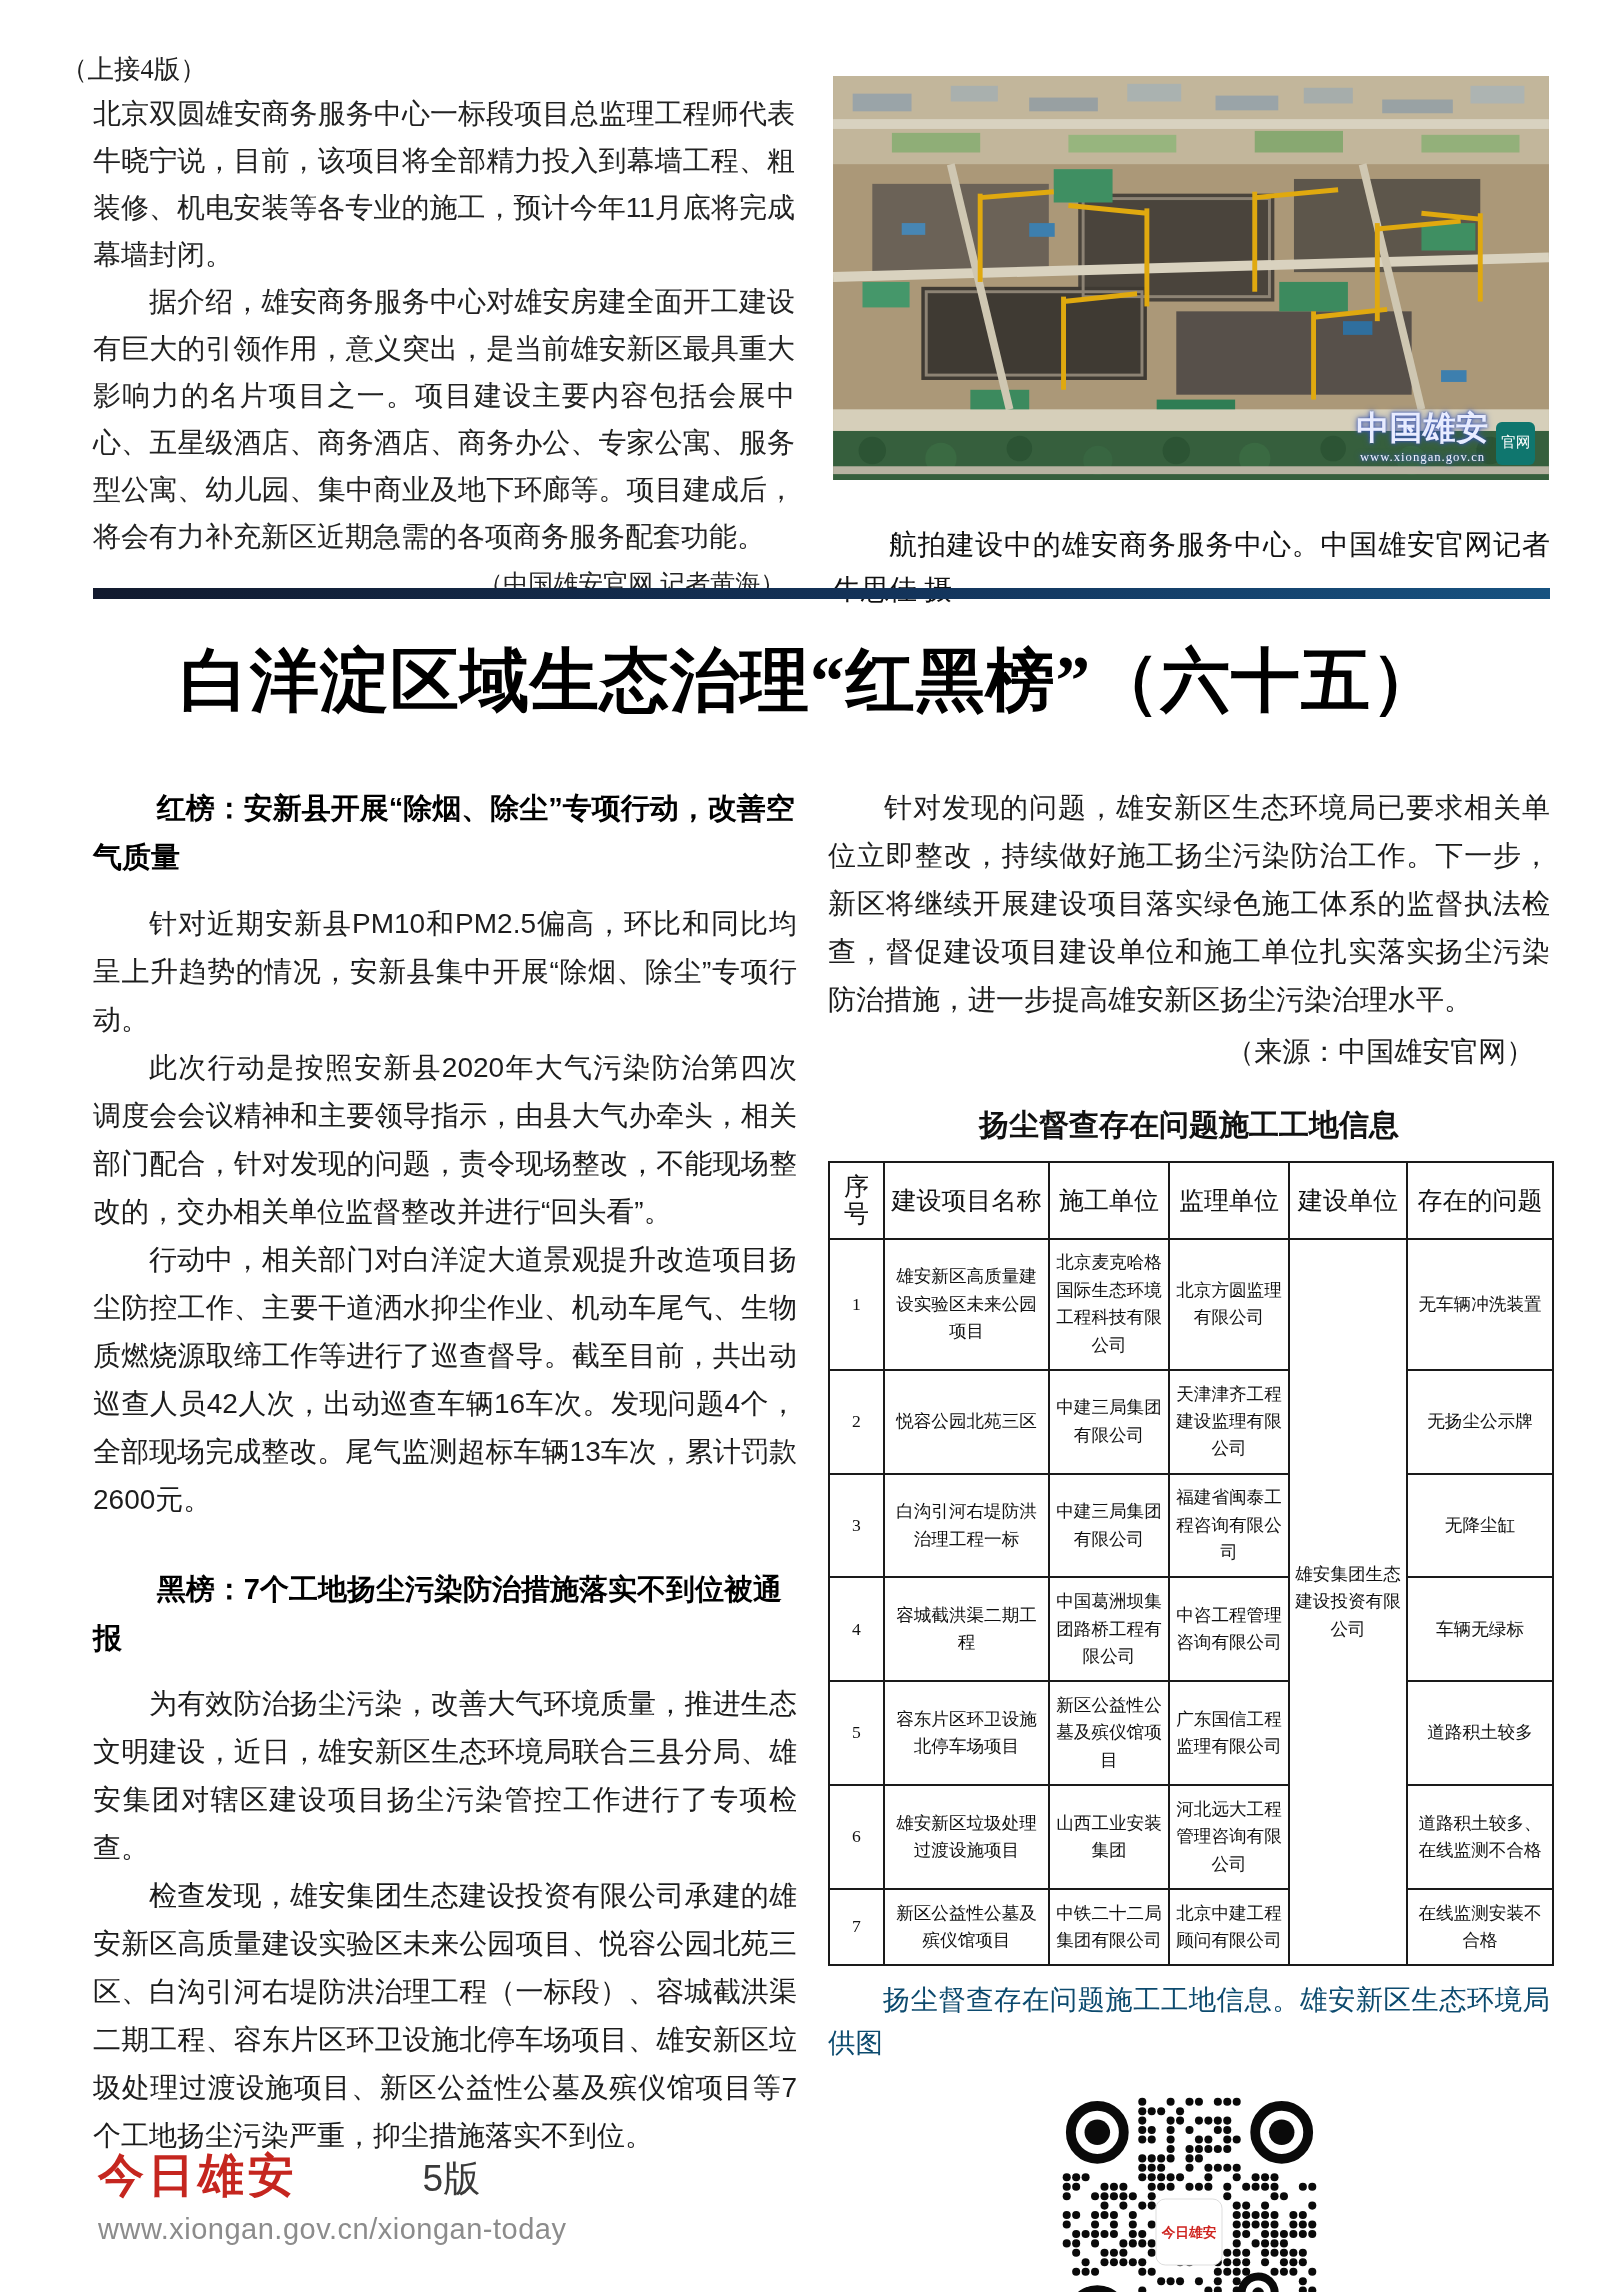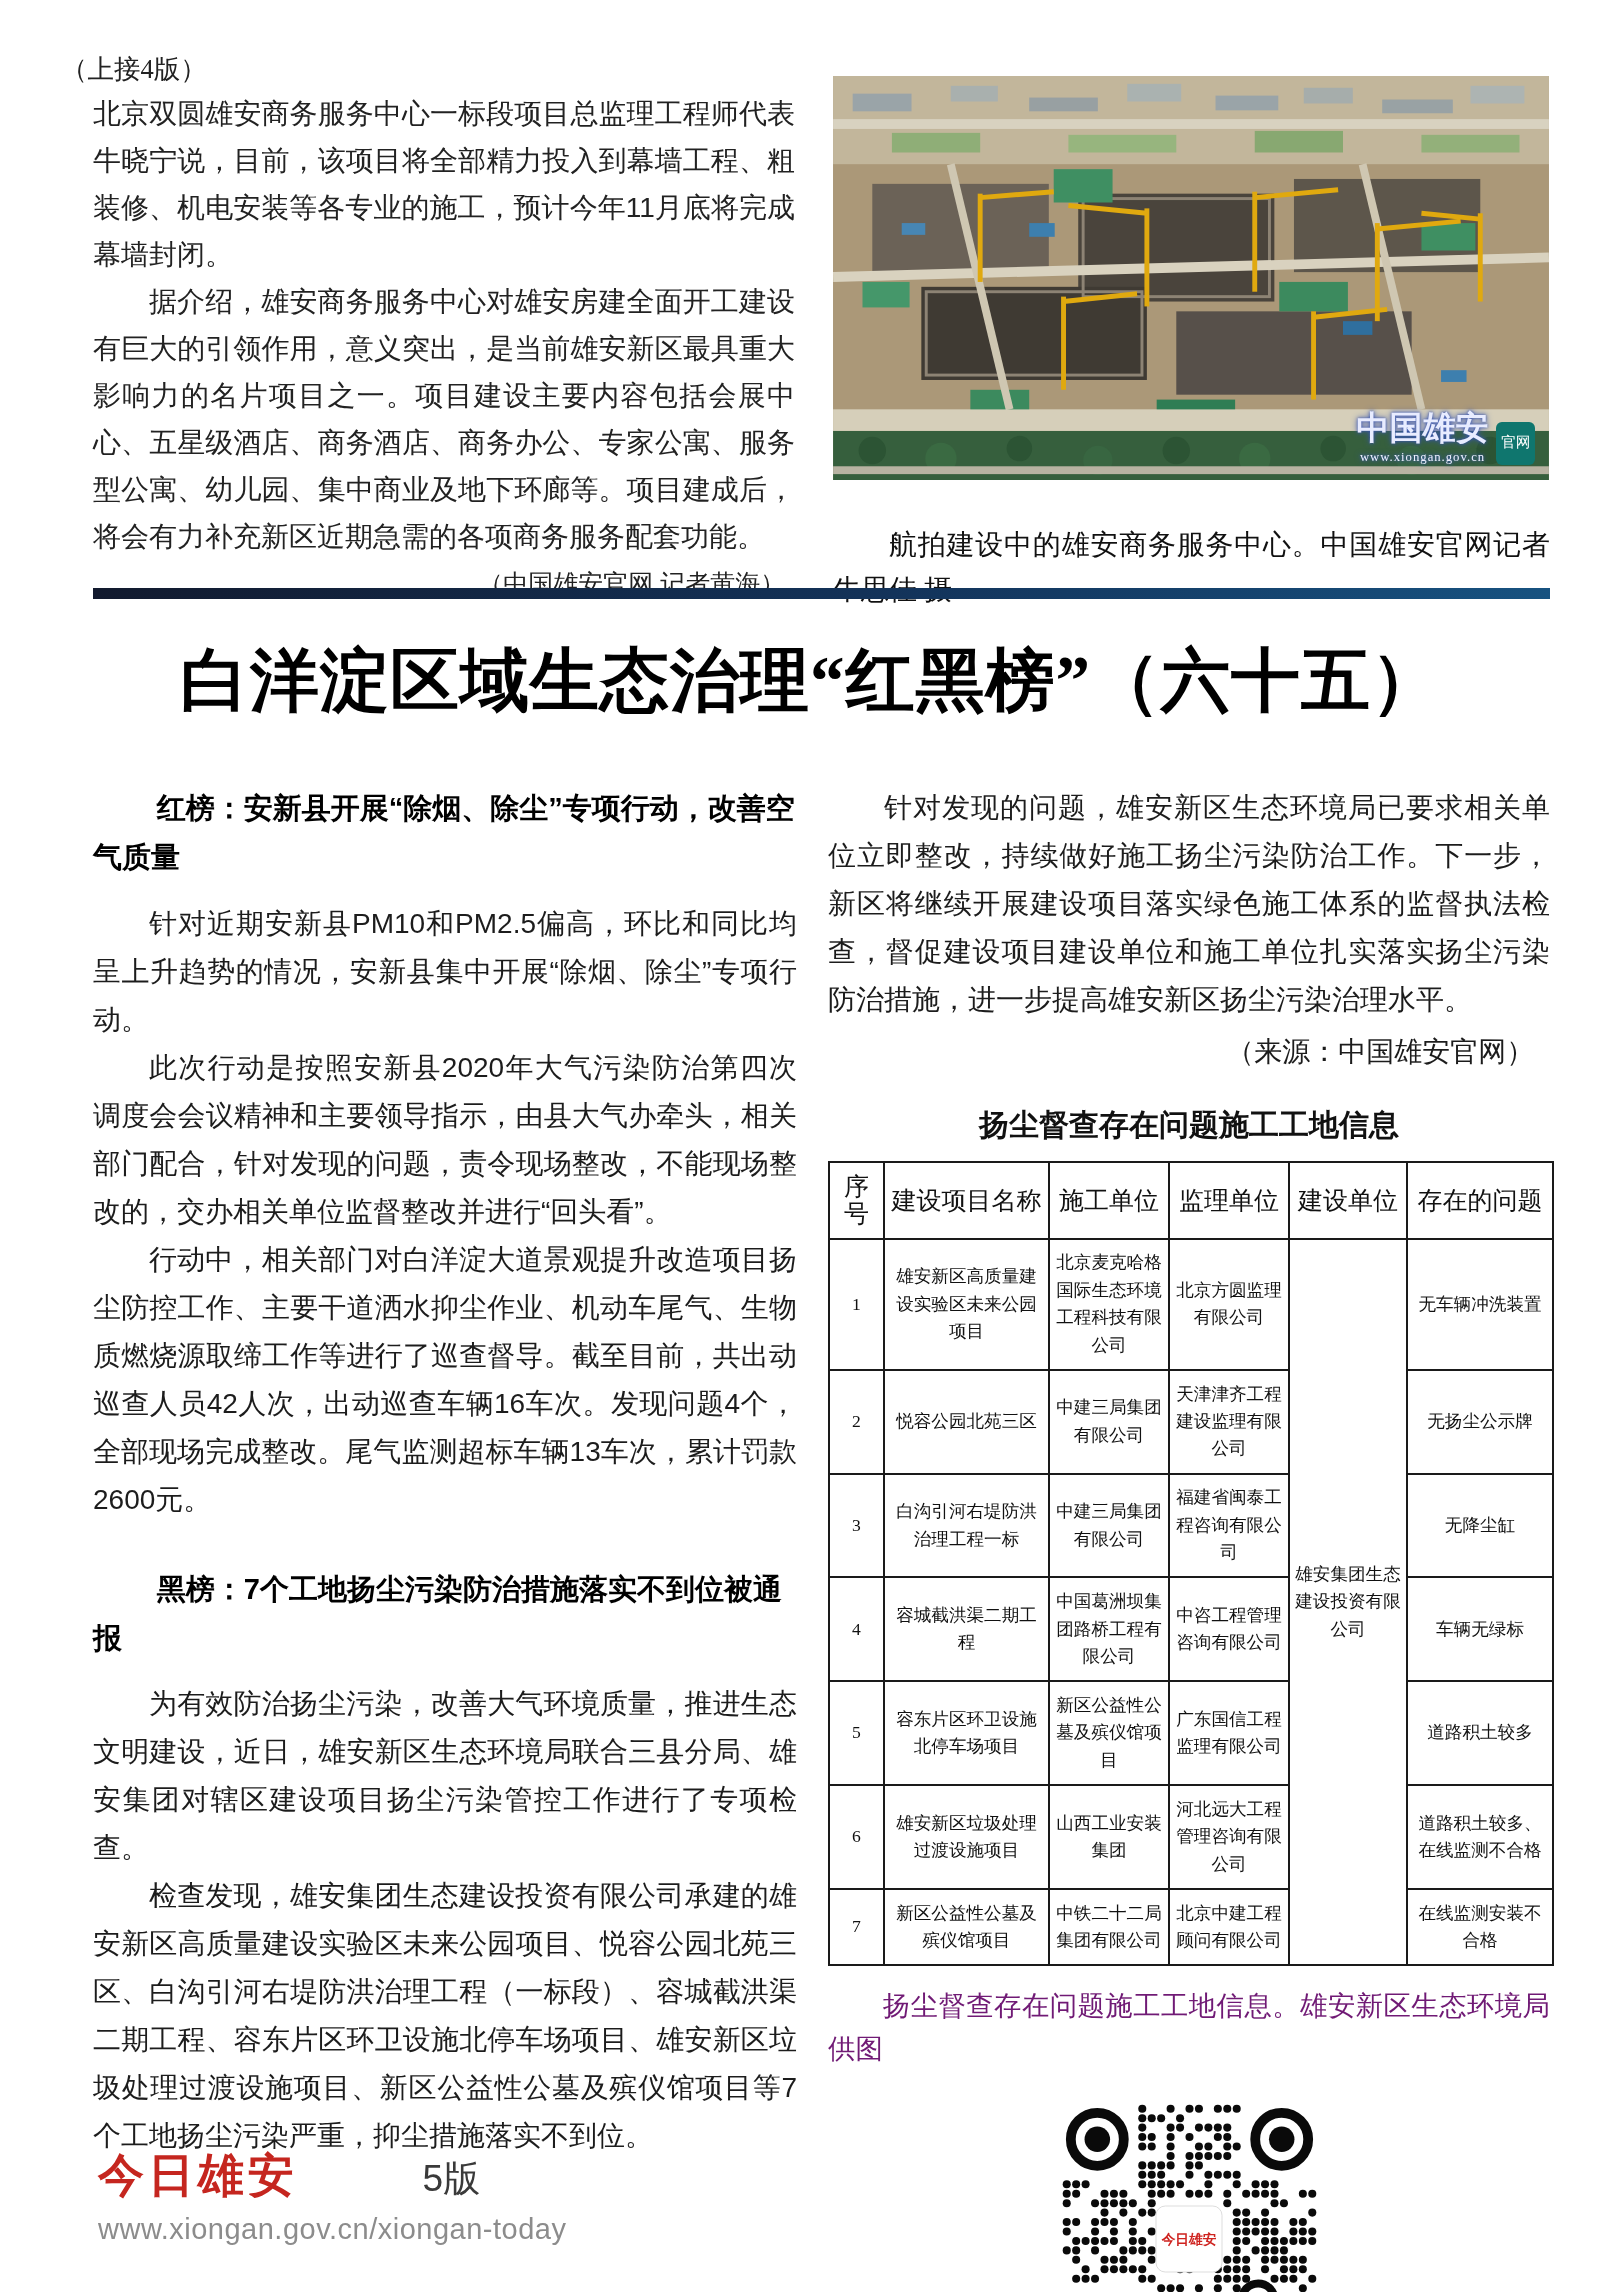--- a/index.html
+++ b/index.html
@@ -91,23 +91,23 @@
     font-family:"Liberation Serif","DejaVu Serif",serif;
     font-size:17.6px;line-height:27.4px;color:#111;
   }
   table.issues td,table.issues th{
     border:2px solid #1a1a1a;text-align:center;vertical-align:middle;
     padding:9.8px 4.9px;word-break:break-all;
   }
   table.issues th{font-weight:400;font-size:25px;}
   
   .table-caption{
-    margin:19px 0 0 0;
-    font-family:Liberation Serif, serif;
-    font-size:27.4px;line-height:43px;color:#701a75;text-indent:2em;text-align:justify;
+    margin:12px 0 0 0;
+    font-family:Liberation Sans, sans-serif;
+    font-size:27.4px;line-height:43px;color:#0c4a6e;text-indent:2em;text-align:justify;
   }
   .qr-wrap{position:relative;width:255px;margin:33px auto 0 auto;}
   .qr-label{
     position:absolute;left:50%;top:50%;transform:translate(-50%,-50%);
     width:65px;height:65px;background:#fff;border:1px solid #ddd;border-radius:9.8px;
     display:flex;align-items:center;justify-content:center;
     color:#cf2420;font-size:13.7px;font-weight:700;
     font-family:"Liberation Serif","DejaVu Serif",serif;
   }
   

